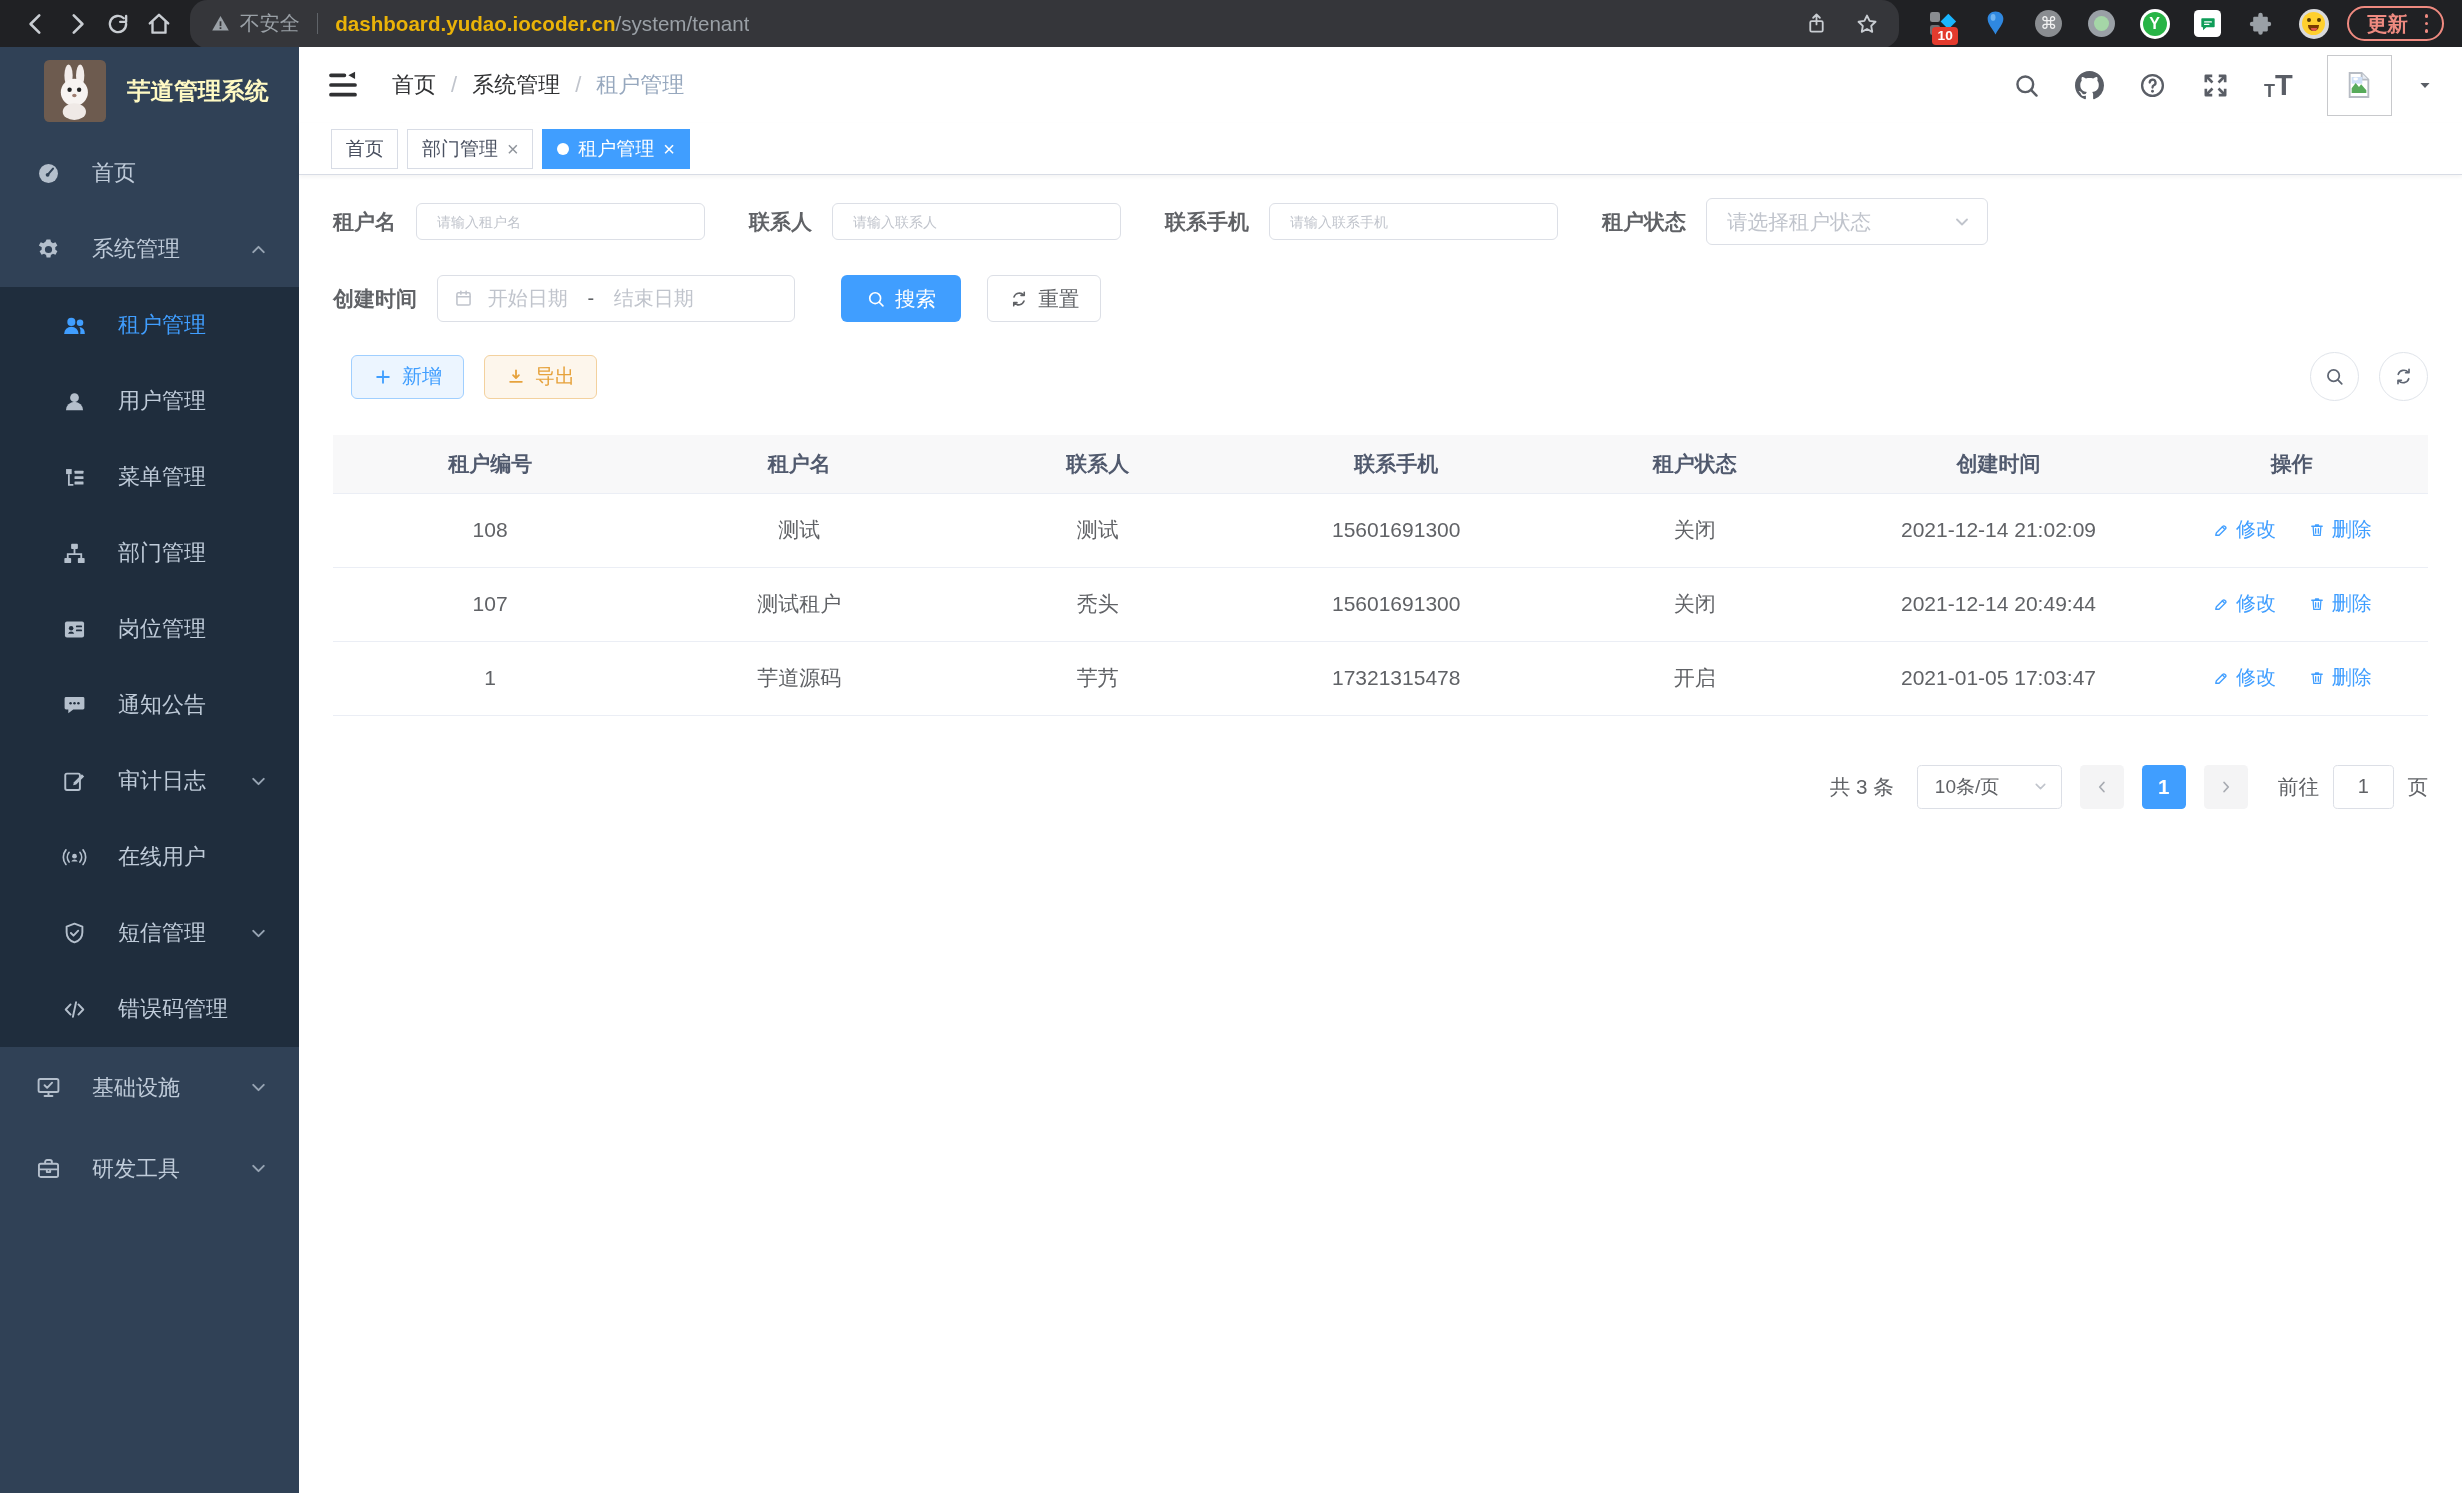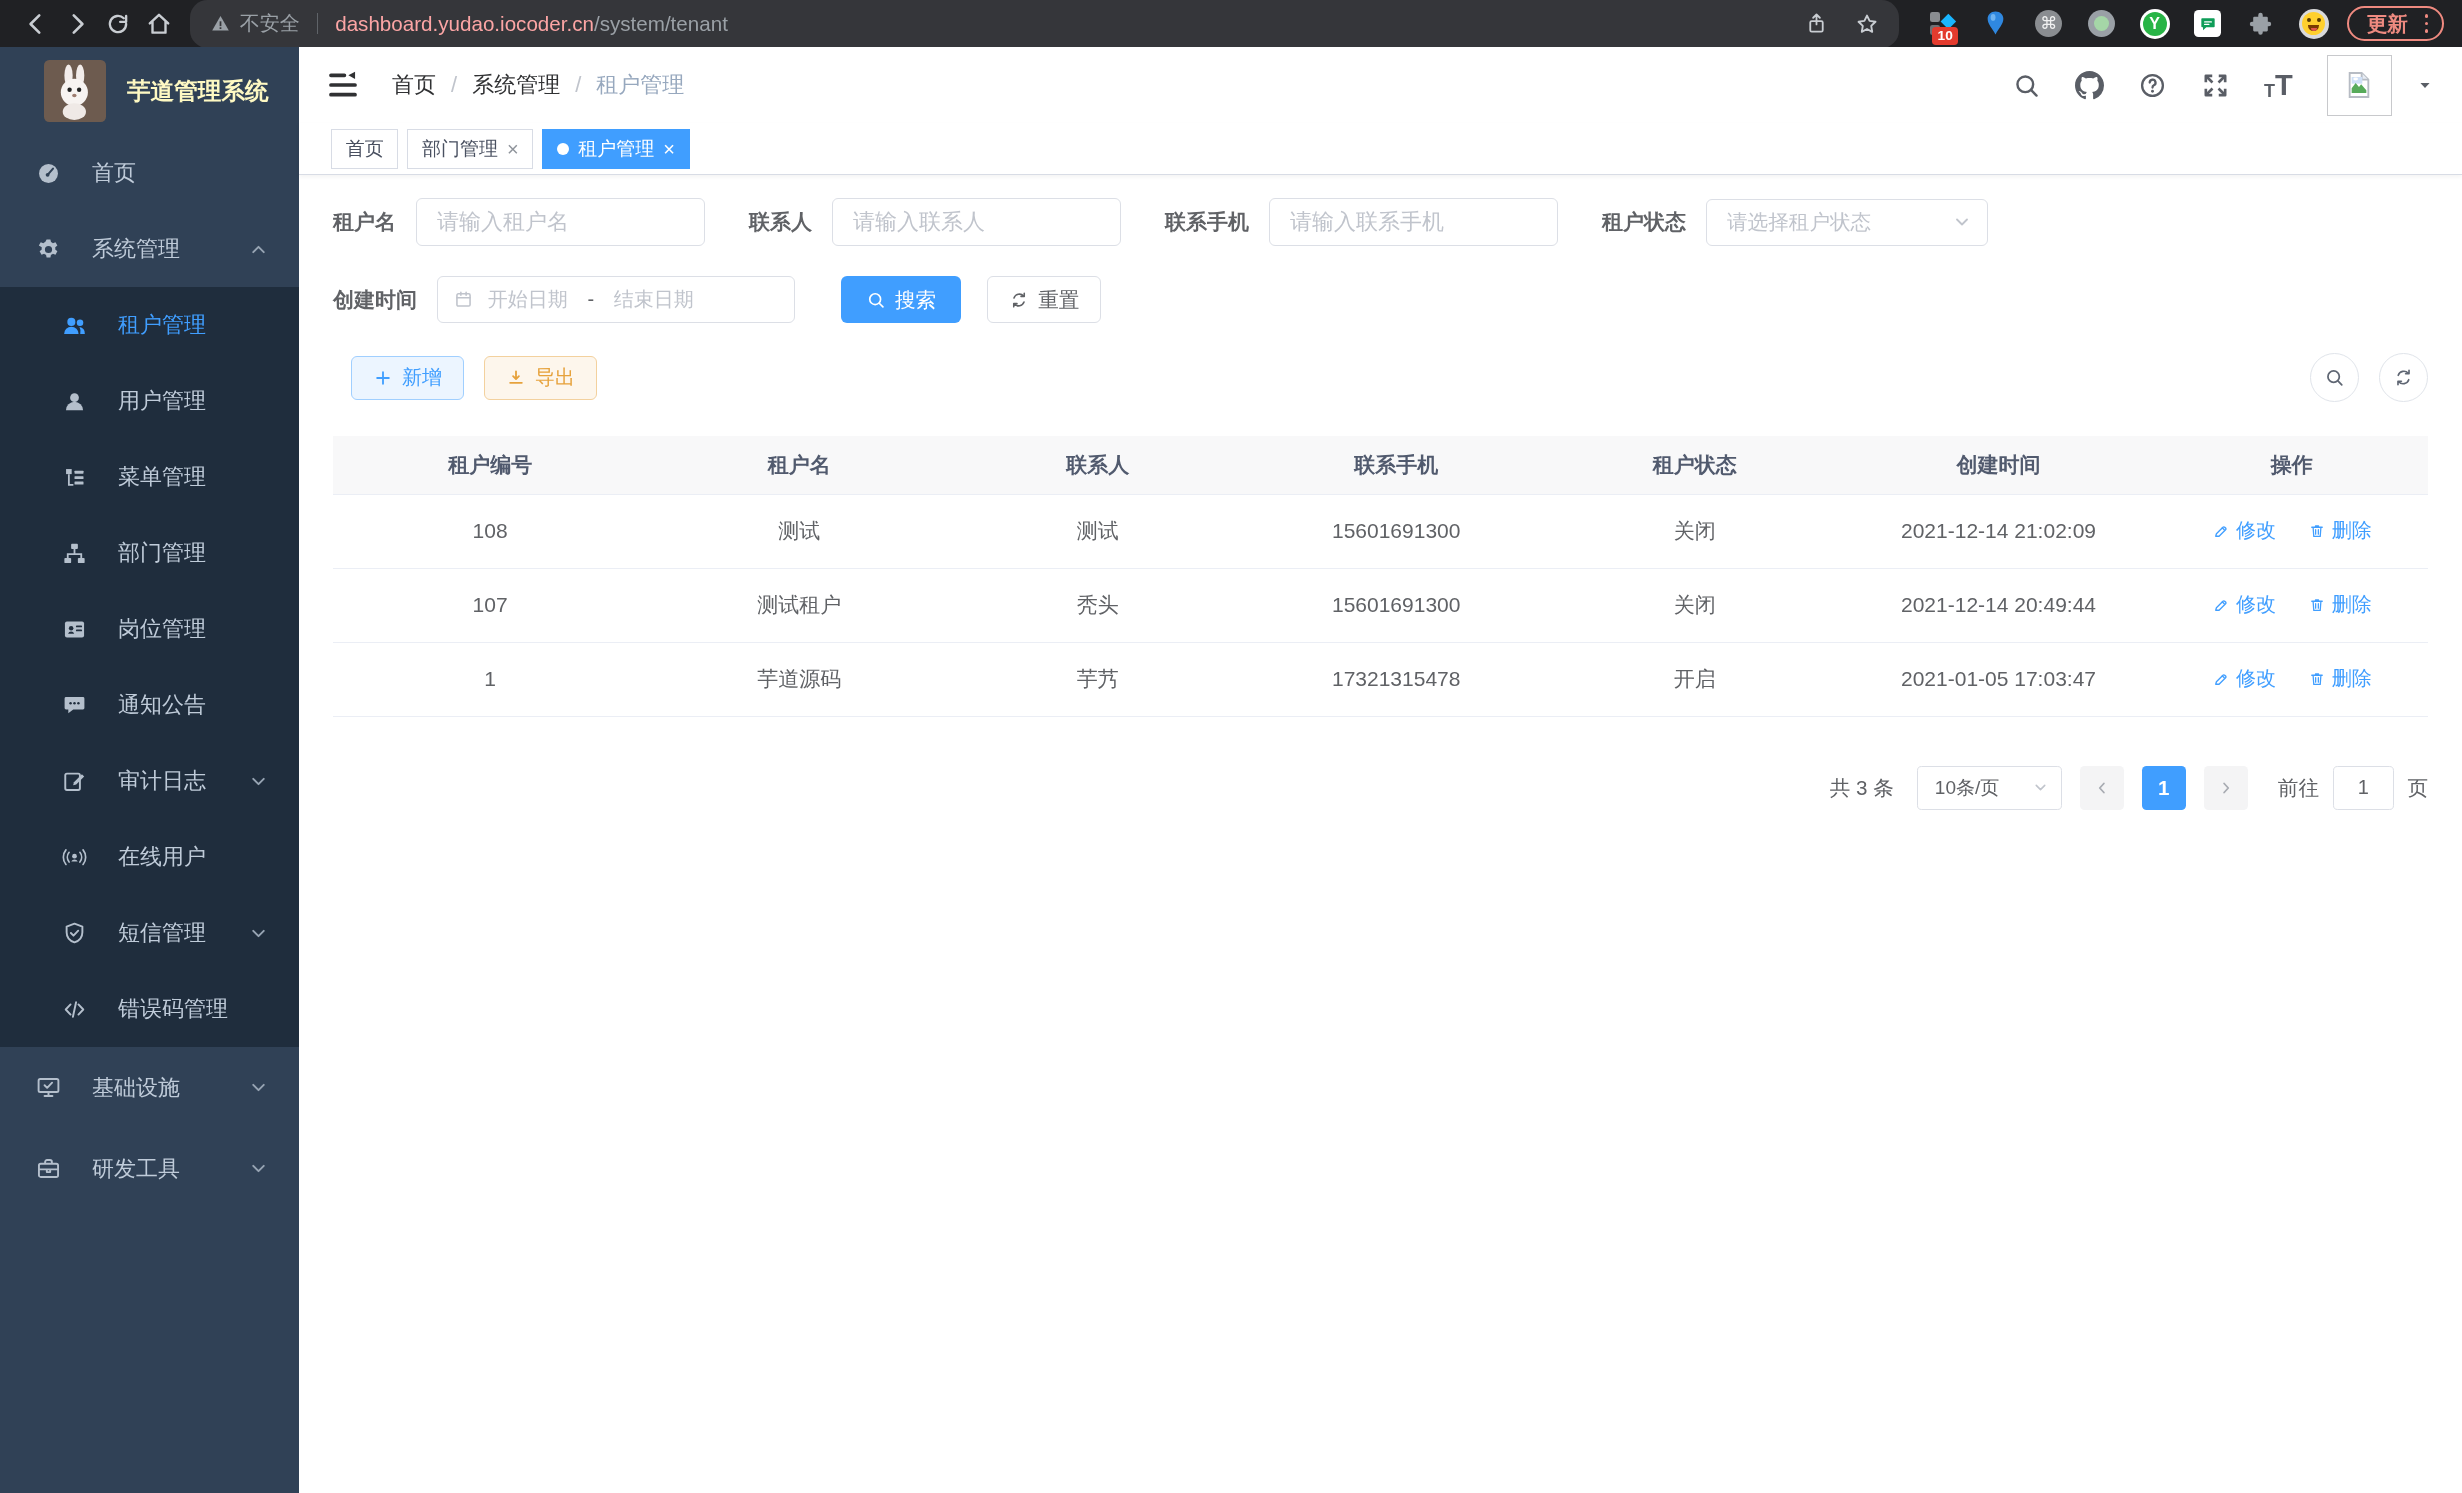--- a/index.html
+++ b/index.html
@@ -8,21 +8,21 @@
   svg { display:block; }
   .ico { width:26px; height:26px; }
 
   
   .browser-bar { height:47px; background:#202124; display:flex; align-items:center; padding:0 15px; }
   .bnav { width:41px; height:41px; display:flex; align-items:center; justify-content:center; color:#c9cdd2; border-radius:50%; flex:0 0 auto; }
   .omnibox { flex:1 1 auto; height:48px; background:#35363a; border-radius:17.5px; display:flex; align-items:center; padding:0 20px; margin:0 10.7px; min-width:0; }
   .sec-label { color:#9aa0a6; font-size:20px; margin-left:9px; }
   .om-div { width:1.5px; height:21px; background:#5f6368; margin:0 17px; }
   .url { font-size:20.6px; white-space:nowrap; overflow:hidden; }
-  .url .host { color:#fca5a5; font-weight:normal; }
+  .url .host { color:#eab308; font-weight:bold; }
   .url .path { color:#9aa0a6; }
   .om-right { margin-left:auto; display:flex; align-items:center; gap:27px; color:#c9cdd2; }
   .ext-row { display:flex; align-items:center; gap:23px; margin:0 18px; }
   .ext { position:relative; width:30px; height:30px; display:flex; align-items:center; justify-content:center; }
   .badge { position:absolute; left:4.6px; bottom:-6px; background:#e33b2e; color:#fff; font-size:13.7px; font-weight:bold; padding:1.5px 5.3px; border-radius:3.8px; }
   .circle-gray { width:27px; height:27px; border-radius:50%; background:#8a8d91; color:#f1f1f1; display:flex; align-items:center; justify-content:center; font-size:17px; }
   .ring-green { width:27px; height:27px; border-radius:50%; background:#9aa0a6; display:flex; align-items:center; justify-content:center; }
   .ring-green i { width:15px; height:15px; border-radius:50%; background:#a5d6a7; }
   .y-ext { width:30px; height:30px; border-radius:50%; background:#fff; display:flex; align-items:center; justify-content:center; }
   .y-ext i { width:24px; height:24px; border-radius:50%; background:#28b446; color:#fff; font-style:normal; font-weight:bold; font-size:16px; display:flex; align-items:center; justify-content:center; }
@@ -70,21 +70,21 @@
   .tab .dot { width:12px; height:12px; border-radius:50%; background:#fff; }
   .tab .x { font-size:20px; line-height:1; color:#8f949b; }
   .tab.active { background:#409eff; border-color:#409eff; color:#fff; }
   .tab.active .x { color:#fff; }
 
   
   .content { padding:23px 34px 0 34px; flex:1 1 auto; }
   .filter-row { display:flex; align-items:center; margin-bottom:30px; }
   .fgroup { display:flex; align-items:center; margin-right:44px; }
   .f-label { font-size:21px; font-weight:bold; color:#606266; margin-right:20px; white-space:nowrap; }
-  .f-input { width:289px; height:48px; border:1.5px solid #dcdfe6; border-radius:6px; padding:0 20px; font-size:22px; color:#606266; outline:none; font-family:inherit; }
+  .f-input { width:289px; height:37px; border:1.5px solid #dcdfe6; border-radius:6px; padding:0 20px; font-size:14px; color:#606266; outline:none; font-family:inherit; }
   .f-input::placeholder { color:#c0c4cc; }
   .f-select { width:282px; height:47px; border:1.5px solid #dcdfe6; border-radius:6px; padding:0 15px 0 20px; display:flex; align-items:center; cursor:pointer; background:#fff; }
   .f-select .ph { color:#c0c4cc; font-size:20.6px; flex:1; }
   .f-select .sel-caret { width:20px; height:20px; color:#c0c4cc; }
   .date-range { width:358px; height:47px; border:1.5px solid #dcdfe6; border-radius:6px; display:flex; align-items:center; padding:0 15px; gap:13.7px; background:#fff; }
   .date-range .cal { width:21px; height:21px; color:#c0c4cc; flex:0 0 auto; }
   .date-range .ph { color:#c0c4cc; font-size:20px; }
   .date-range .dsep { color:#606266; font-size:20px; margin:0 6px; }
   .btn { height:47px; border-radius:6px; display:inline-flex; align-items:center; gap:9px; font-size:20.6px; cursor:pointer; border:1.5px solid transparent; font-family:inherit; }
   .btn svg { width:20px; height:20px; }

